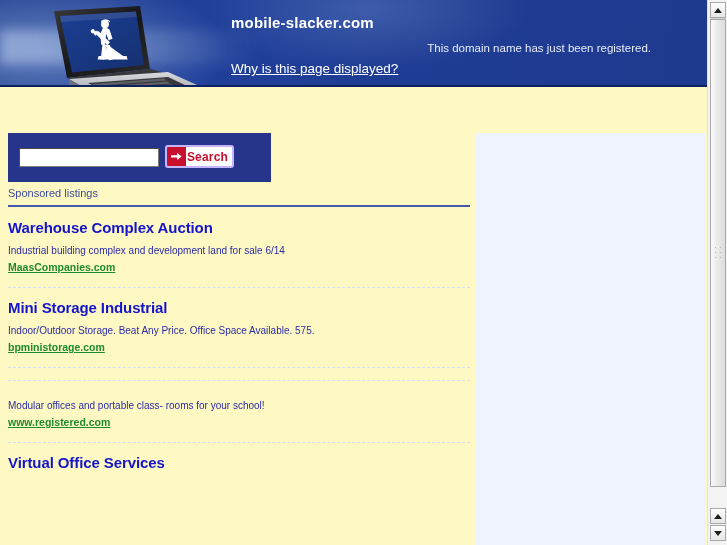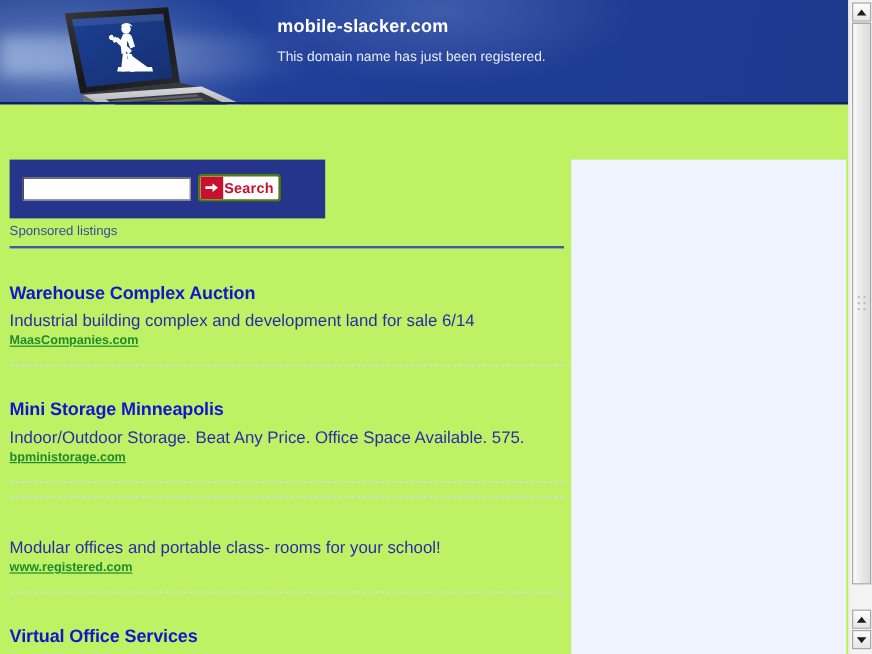--- a/index.html
+++ b/index.html
@@ -14,21 +14,21 @@
     font-family: "Liberation Sans", sans-serif;
     position: relative;
   }
 
   
   #viewport {
     position: absolute;
     left: 0; top: 0;
     width: 707px;
     height: 545px;
-    background: #bef264;
+    background: #fef9c3;
     overflow: hidden;
   }
 
   
   #banner {
     position: absolute;
     left: 0; top: 0;
     width: 707px;
     height: 87px;
     background:
@@ -63,20 +63,21 @@
     font-size: 15px;
     font-weight: bold;
     letter-spacing: 0.2px;
     line-height: 18px;
   }
   #registered-note {
     color: #e6ecfa;
     font-size: 11.5px;
     line-height: 14px;
     margin-top: 9px;
+    text-align: right;
   }
   #why-link {
     display: inline-block;
     margin-top: 5px;
     color: #ffffff;
     font-size: 13.5px;
     text-decoration: underline;
     cursor: pointer;
     line-height: 17px;
   }
@@ -107,21 +108,21 @@
     font-size: 11px;
     padding: 1px 2px;
     box-sizing: content-box;
     outline: none;
   }
   #search-button {
     position: absolute;
     left: 157px; top: 12px;
     width: 69px; height: 23px;
     background: #ffffff;
-    border: 2px solid #4d7c0f;
+    border: 2px solid #c4b5fd;
     border-radius: 3px;
     display: flex;
     align-items: center;
     padding: 0;
     cursor: pointer;
     overflow: hidden;
     box-sizing: border-box;
   }
   #search-arrow-box {
     width: 19px;
@@ -158,38 +159,37 @@
     width: 462px; height: 2px;
     background: #4257ad;
   }
   #listings {
     position: absolute;
     left: 8px; top: 208px;
     width: 462px;
   }
   .listing {
     padding-top: 11px;
-    margin-top: 17px;
   }
   .listing-sep {
     height: 0;
     border-top: 1px dashed #d3defa;
     margin-top: 12px;
   }
   .listing-title {
     color: #1414cc;
     font-size: 15px;
     font-weight: bold;
     line-height: 18px;
     letter-spacing: -0.1px;
     cursor: pointer;
   }
   .listing-desc {
     color: #2b2ba8;
-    font-size: 14px;
+    font-size: 10px;
     line-height: 13px;
     margin-top: 7px;
   }
   .listing-url {
     color: #1f8a2f;
     font-size: 10.5px;
     font-weight: bold;
     line-height: 13px;
     margin-top: 2px;
     cursor: pointer;
@@ -349,20 +349,21 @@
         <circle cx="72" cy="88" r="0.9"></circle>
           <circle cx="96" cy="84" r="0.9"></circle>
       </g>
 
       <ellipse cx="108" cy="115" rx="62" ry="4" fill="#0a1a4a" opacity="0.35"></ellipse>
     </svg>
 
     <div id="banner-text">
       <div id="domain-name">mobile-slacker.com</div>
       <div id="registered-note">This domain name has just been registered.</div>
+      <a id="why-link" href="#">Why is this page displayed?</a>
     </div>
 
     <div class="baseline"></div>
   </div>
 
   <div id="search-panel">
     <input id="search-input" type="text" placeholder="" style="">
     <div id="search-button">
       <span id="search-arrow-box">
         <svg width="11" height="9" viewBox="0 0 11 9">
@@ -372,21 +373,21 @@
       <span id="search-button-label">Search</span>
     </div>
   </div>
 
   <div id="sponsored-label">Sponsored listings</div>
   <div id="listings-rule"></div>
 
   <div id="listings">
       <div class="listing"><div class="listing-title">Warehouse Complex Auction</div><div class="listing-desc">Industrial building complex and development land for sale 6/14</div><a class="listing-url" href="#">MaasCompanies.com</a></div>
       <div class="listing-sep"></div>
-      <div class="listing"><div class="listing-title">Mini Storage Minneapolis</div><div class="listing-desc">Indoor/Outdoor Storage. Beat Any Price. Office Space Available. 575.</div><a class="listing-url" href="#">bpministorage.com</a></div>
+      <div class="listing"><div class="listing-title">Mini Storage Industrial</div><div class="listing-desc">Indoor/Outdoor Storage. Beat Any Price. Office Space Available. 575.</div><a class="listing-url" href="#">bpministorage.com</a></div>
       <div class="listing-sep"></div>
       <div class="listing-sep"></div>
       <div class="listing"><div class="listing-desc">Modular offices and portable class- rooms for your school!</div><a class="listing-url" href="#">www.registered.com</a></div>
       <div class="listing-sep"></div>
       <div class="listing">
         <div class="listing-title">Virtual Office Services</div>
       </div>
     </div>
 
   <div id="right-panel"></div>

